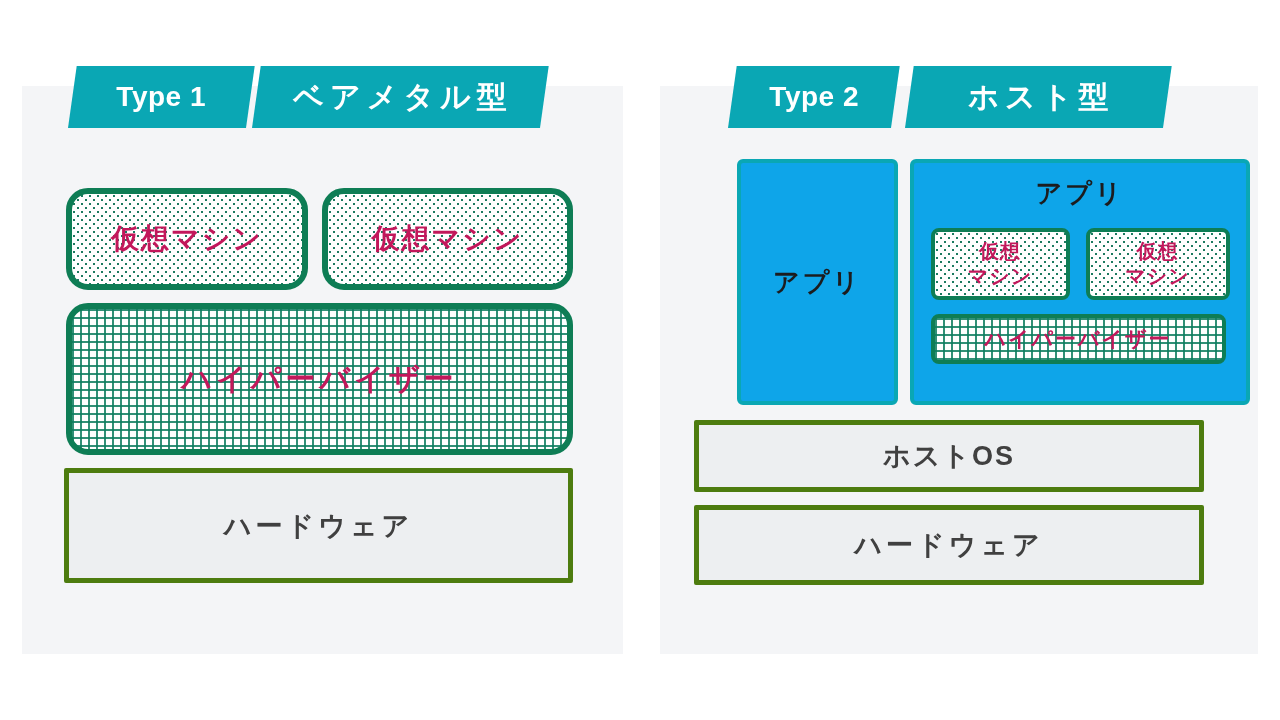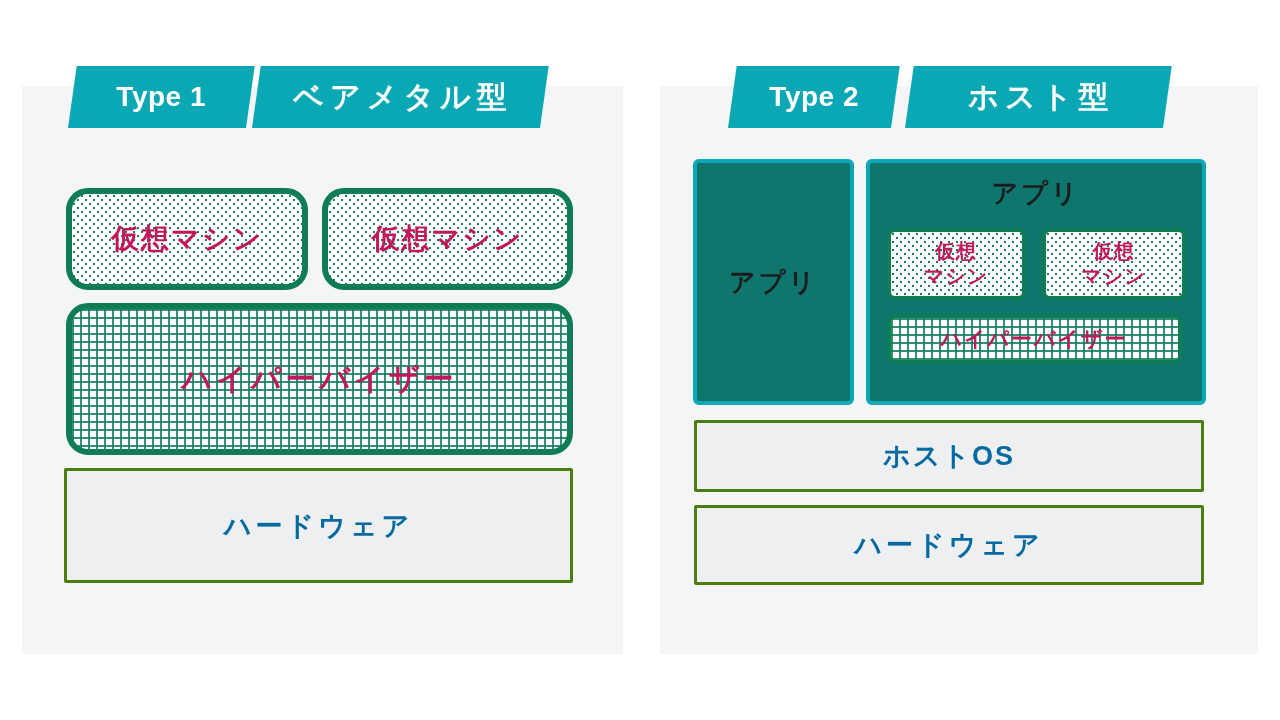--- a/index.html
+++ b/index.html
@@ -74,32 +74,33 @@
   }
   
   .grid {
     background-color: #ffffff;
     background-image:
       radial-gradient(circle at 1px 1px, rgba(14,125,95,0.85) 0.8px, transparent 1.1px),
       radial-gradient(circle at 1px 1px, rgba(14,125,95,0.85) 0.8px, transparent 1.1px);
     background-size: 8px 2px, 2px 8px;
   }
   .gray {
-    border: 3px solid #4d7c0f;
+    border: 5px solid #4d7c0f;
     border-radius: 2px;
     background: #edeff1;
-    color: #0369a1;
+    color: #404040;
     font-weight: bold;
   }
   .cyan {
     border: 4px solid #0aa7b4;
     border-radius: 6px;
-    background: #0f766e;
+    background: #0ea5e9;
     color: #1c1c1e;
     font-weight: bold;
+    margin-left: 44px;
   }
 
   
   .t1-vm1   { left: 66px;  top: 188px; width: 242px; height: 102px; font-size: 28px; letter-spacing: 2px; }
   .t1-vm2   { left: 322px; top: 188px; width: 251px; height: 102px; font-size: 28px; letter-spacing: 2px; }
   .t1-hyper { left: 66px;  top: 303px; width: 507px; height: 152px; font-size: 30px; letter-spacing: 4px; }
   .t1-hw    { left: 64px;  top: 468px; width: 509px; height: 115px; font-size: 27px; letter-spacing: 4px; }
 
   
   .t2-app-left { left: 693px; top: 159px; width: 161px; height: 246px; font-size: 26px; letter-spacing: 3px; }

